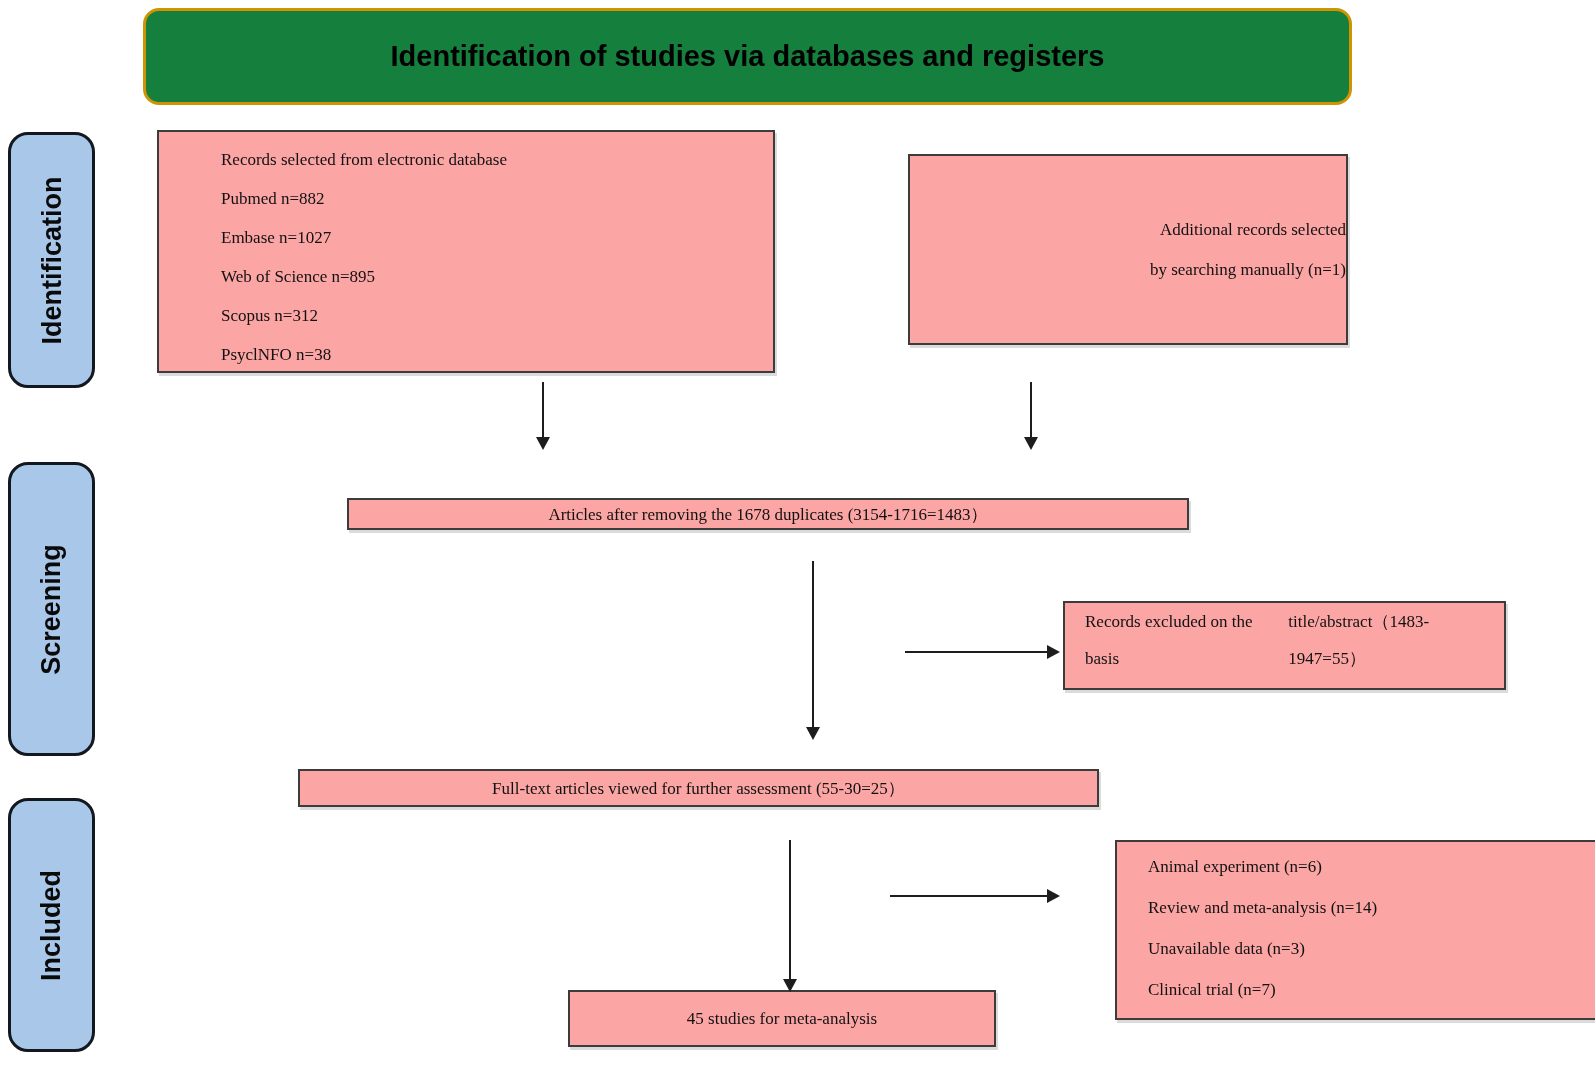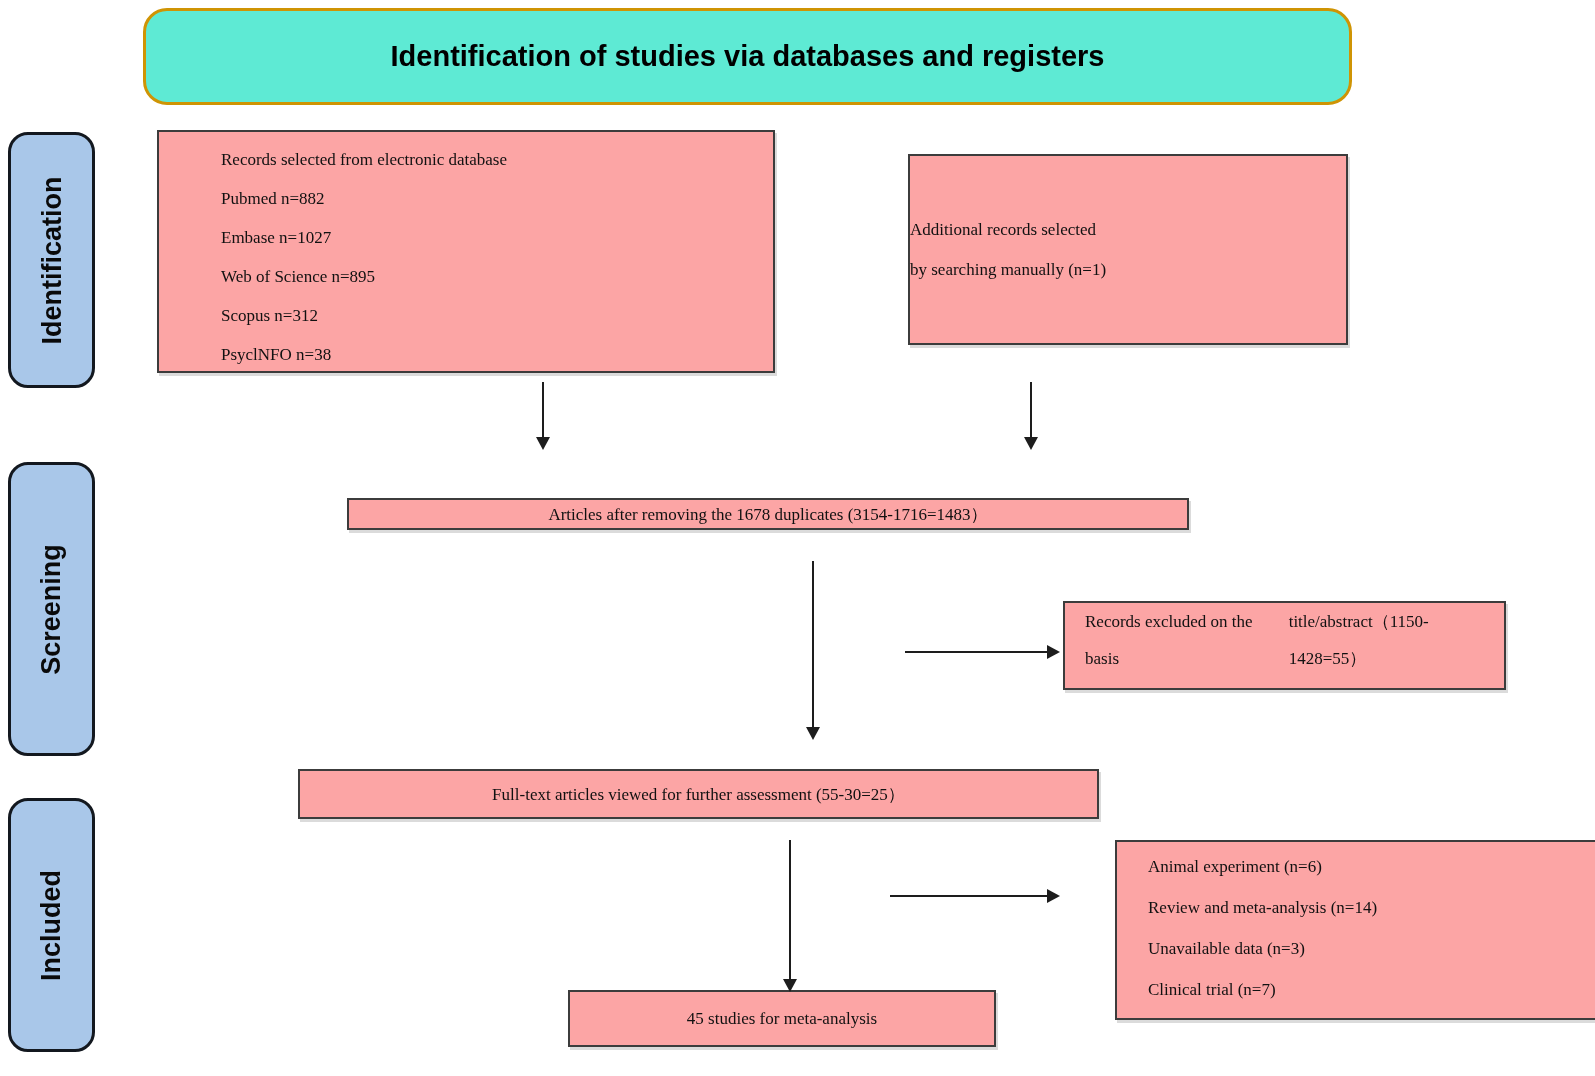--- a/index.html
+++ b/index.html
@@ -9,23 +9,23 @@
     background:#ffffff;
     font-family:"Liberation Serif", serif;
     color:#111;
     overflow:hidden;
   }
 
   
   .banner{
     position:absolute;
     left:143px;top:8px;width:1209px;height:97px;
-    background:#5eead4;
+    background:#15803d;
     border:3px solid #cf9404;
-    border-radius:24px;
+    border-radius:16px;
     display:flex;align-items:center;justify-content:center;
     font-family:"Liberation Sans", sans-serif;
     font-weight:bold;font-size:29px;color:#000;
     box-sizing:border-box;
   }
 
   
   .stage{
     position:absolute;
     left:8px;width:87px;
@@ -48,27 +48,27 @@
   
   .pbox{
     position:absolute;
     background:#fca5a5;
     border:2px solid #3c3c3c;
     box-shadow:2px 3px 0 rgba(125,125,125,0.28);
     box-sizing:border-box;
     font-size:17px;line-height:39px;
   }
   .pbox.center{display:flex;align-items:center;justify-content:center;text-align:center;}
-  .pbox.col-center{display:flex;flex-direction:column;align-items:flex-start;justify-content:center;text-align:center;}
+  .pbox.col-center{display:flex;flex-direction:column;align-items:flex-end;justify-content:center;text-align:center;padding-left:8px;}
 
   #box-databases{left:157px;top:130px;width:618px;height:243px;padding:8px 10px 0 62px;}
   #box-manual{left:908px;top:154px;width:440px;height:191px;line-height:40px;}
   #box-duplicates{left:347px;top:498px;width:842px;height:32px;}
   #box-excluded{left:1063px;top:601px;width:443px;height:89px;display:flex;flex-direction:row;justify-content:center;padding-left:20px;line-height:37px;}
-  #box-fulltext{left:298px;top:769px;width:801px;height:50px;}
+  #box-fulltext{left:298px;top:769px;width:801px;height:38px;}
   #box-reasons{left:1115px;top:840px;width:484px;height:180px;padding:4px 0 0 31px;line-height:41px;}
   #box-final{left:568px;top:990px;width:428px;height:57px;}
 
   
   .arrow-v{
     position:absolute;width:2px;background:#1d1d1d;
   }
   .arrow-v::after{
     content:"";position:absolute;left:-6px;bottom:-13px;
     border-left:7px solid transparent;border-right:7px solid transparent;
@@ -121,21 +121,21 @@
     <div>Additional records selected</div>
     <div>by searching manually (n=1)</div>
   </div>
 
   <div class="pbox center" id="box-duplicates">
     <span>Articles after removing the 1678 duplicates (3154-1716=1483）</span>
   </div>
 
   <div class="pbox" id="box-excluded">
     <div>Records excluded on the basis</div>
-    <div>title/abstract（1150-1428=55）</div>
+    <div>title/abstract（1483-1947=55）</div>
   </div>
 
   <div class="pbox center" id="box-fulltext">
     <span>Full-text articles viewed for further assessment (55-30=25）</span>
   </div>
 
   <div class="pbox" id="box-reasons">
     <div>Animal experiment (n=6)</div>
     <div>Review and meta-analysis (n=14)</div>
     <div>Unavailable data (n=3)</div>

